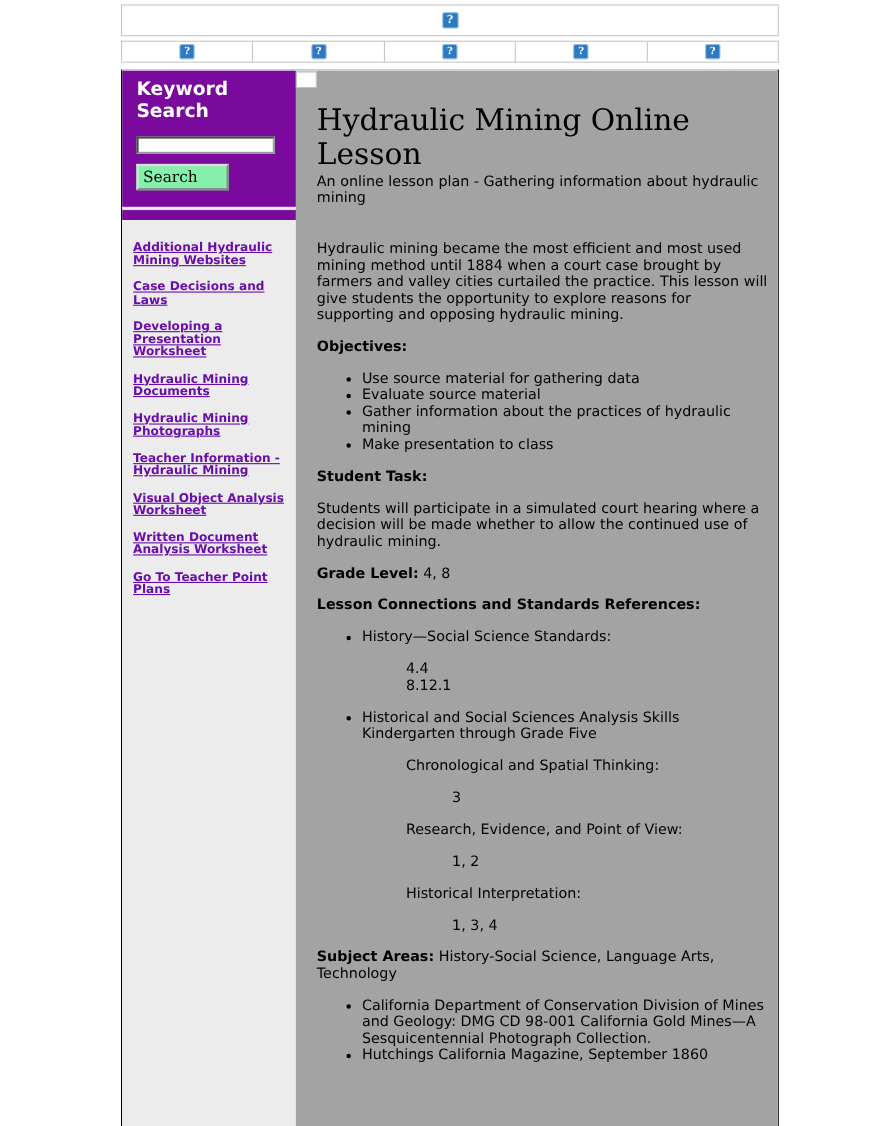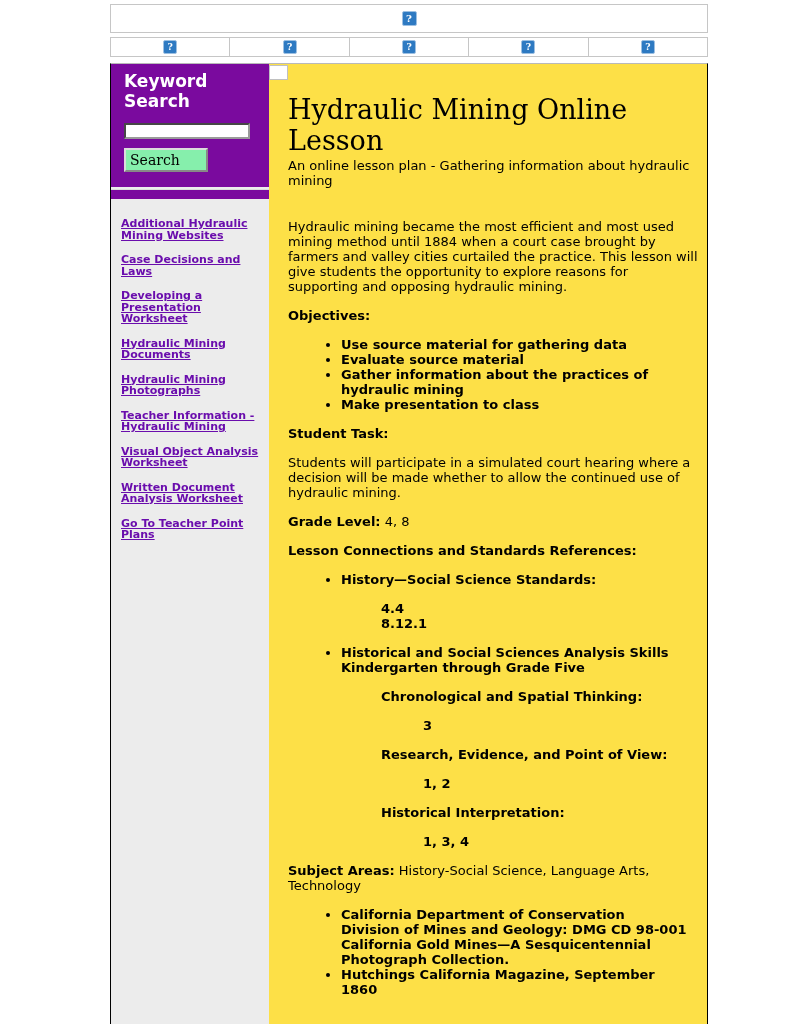--- a/index.html
+++ b/index.html
@@ -26,28 +26,28 @@
   .search-title{color:#fff;font-weight:bold;font-size:17px;margin:3px 0 9px 0;}
   .search-input{width:118px;height:12px;border:2px inset #9a9a9a;background:#fff;
     font-size:11px;padding:0 2px;}
   .search-btn{display:block;margin-top:9px;background:#86efac;border:2px outset #dcdcdc;
     font:14px "DejaVu Serif",serif;color:#000;padding:2px 26px 2px 4px;text-align:left;cursor:pointer;}
   .purple-strip{height:9px;background:#7a0a9e;margin-top:2px;border-top:1px solid #dcdcdc;}
   .side-links{padding:19px 6px 0 10px;}
   .side-link{display:block;color:#6a0dad;font-weight:bold;font-size:11px;line-height:11.5px;
     margin-bottom:13px;text-decoration:underline;cursor:pointer;}
   
-  .main{flex:1;background:#fde047;padding:13px 8px 0 19px;position:relative;box-sizing:border-box;}
+  .main{flex:1;background:#a3a3a3;padding:13px 8px 0 19px;position:relative;box-sizing:border-box;}
   .empty-img{position:absolute;left:0;top:1px;width:17px;height:13px;border:1px solid #c0c0c0;
     background:#fff;}
   h1.title{font:400 27px "DejaVu Serif",serif;color:#000;margin:17px 0 2px 0;}
   .subtitle{font-weight:normal;font-size:13px;line-height:15px;max-width:402px;margin:0 0 31px 0;}
   .main p, .main li, .main .ind1, .main .ind2{font-size:13px;line-height:15px;color:#000;}
   .main p{margin:14px 0;}
-  .main ul{margin:14px 12px;padding-left:41px;font-weight:bold;}
+  .main ul{margin:14px 0;padding-left:41px;}
   .main li{margin:0;}
   .ind1{margin:14px 0 14px 40px;}
   .ind2{margin:14px 0 14px 82px;}
   .codes div{margin:0 0 0 40px;}
   .codes{margin:14px 0;}
   .bold{font-weight:bold;}
 </style>
 </head>
 <body>
 

